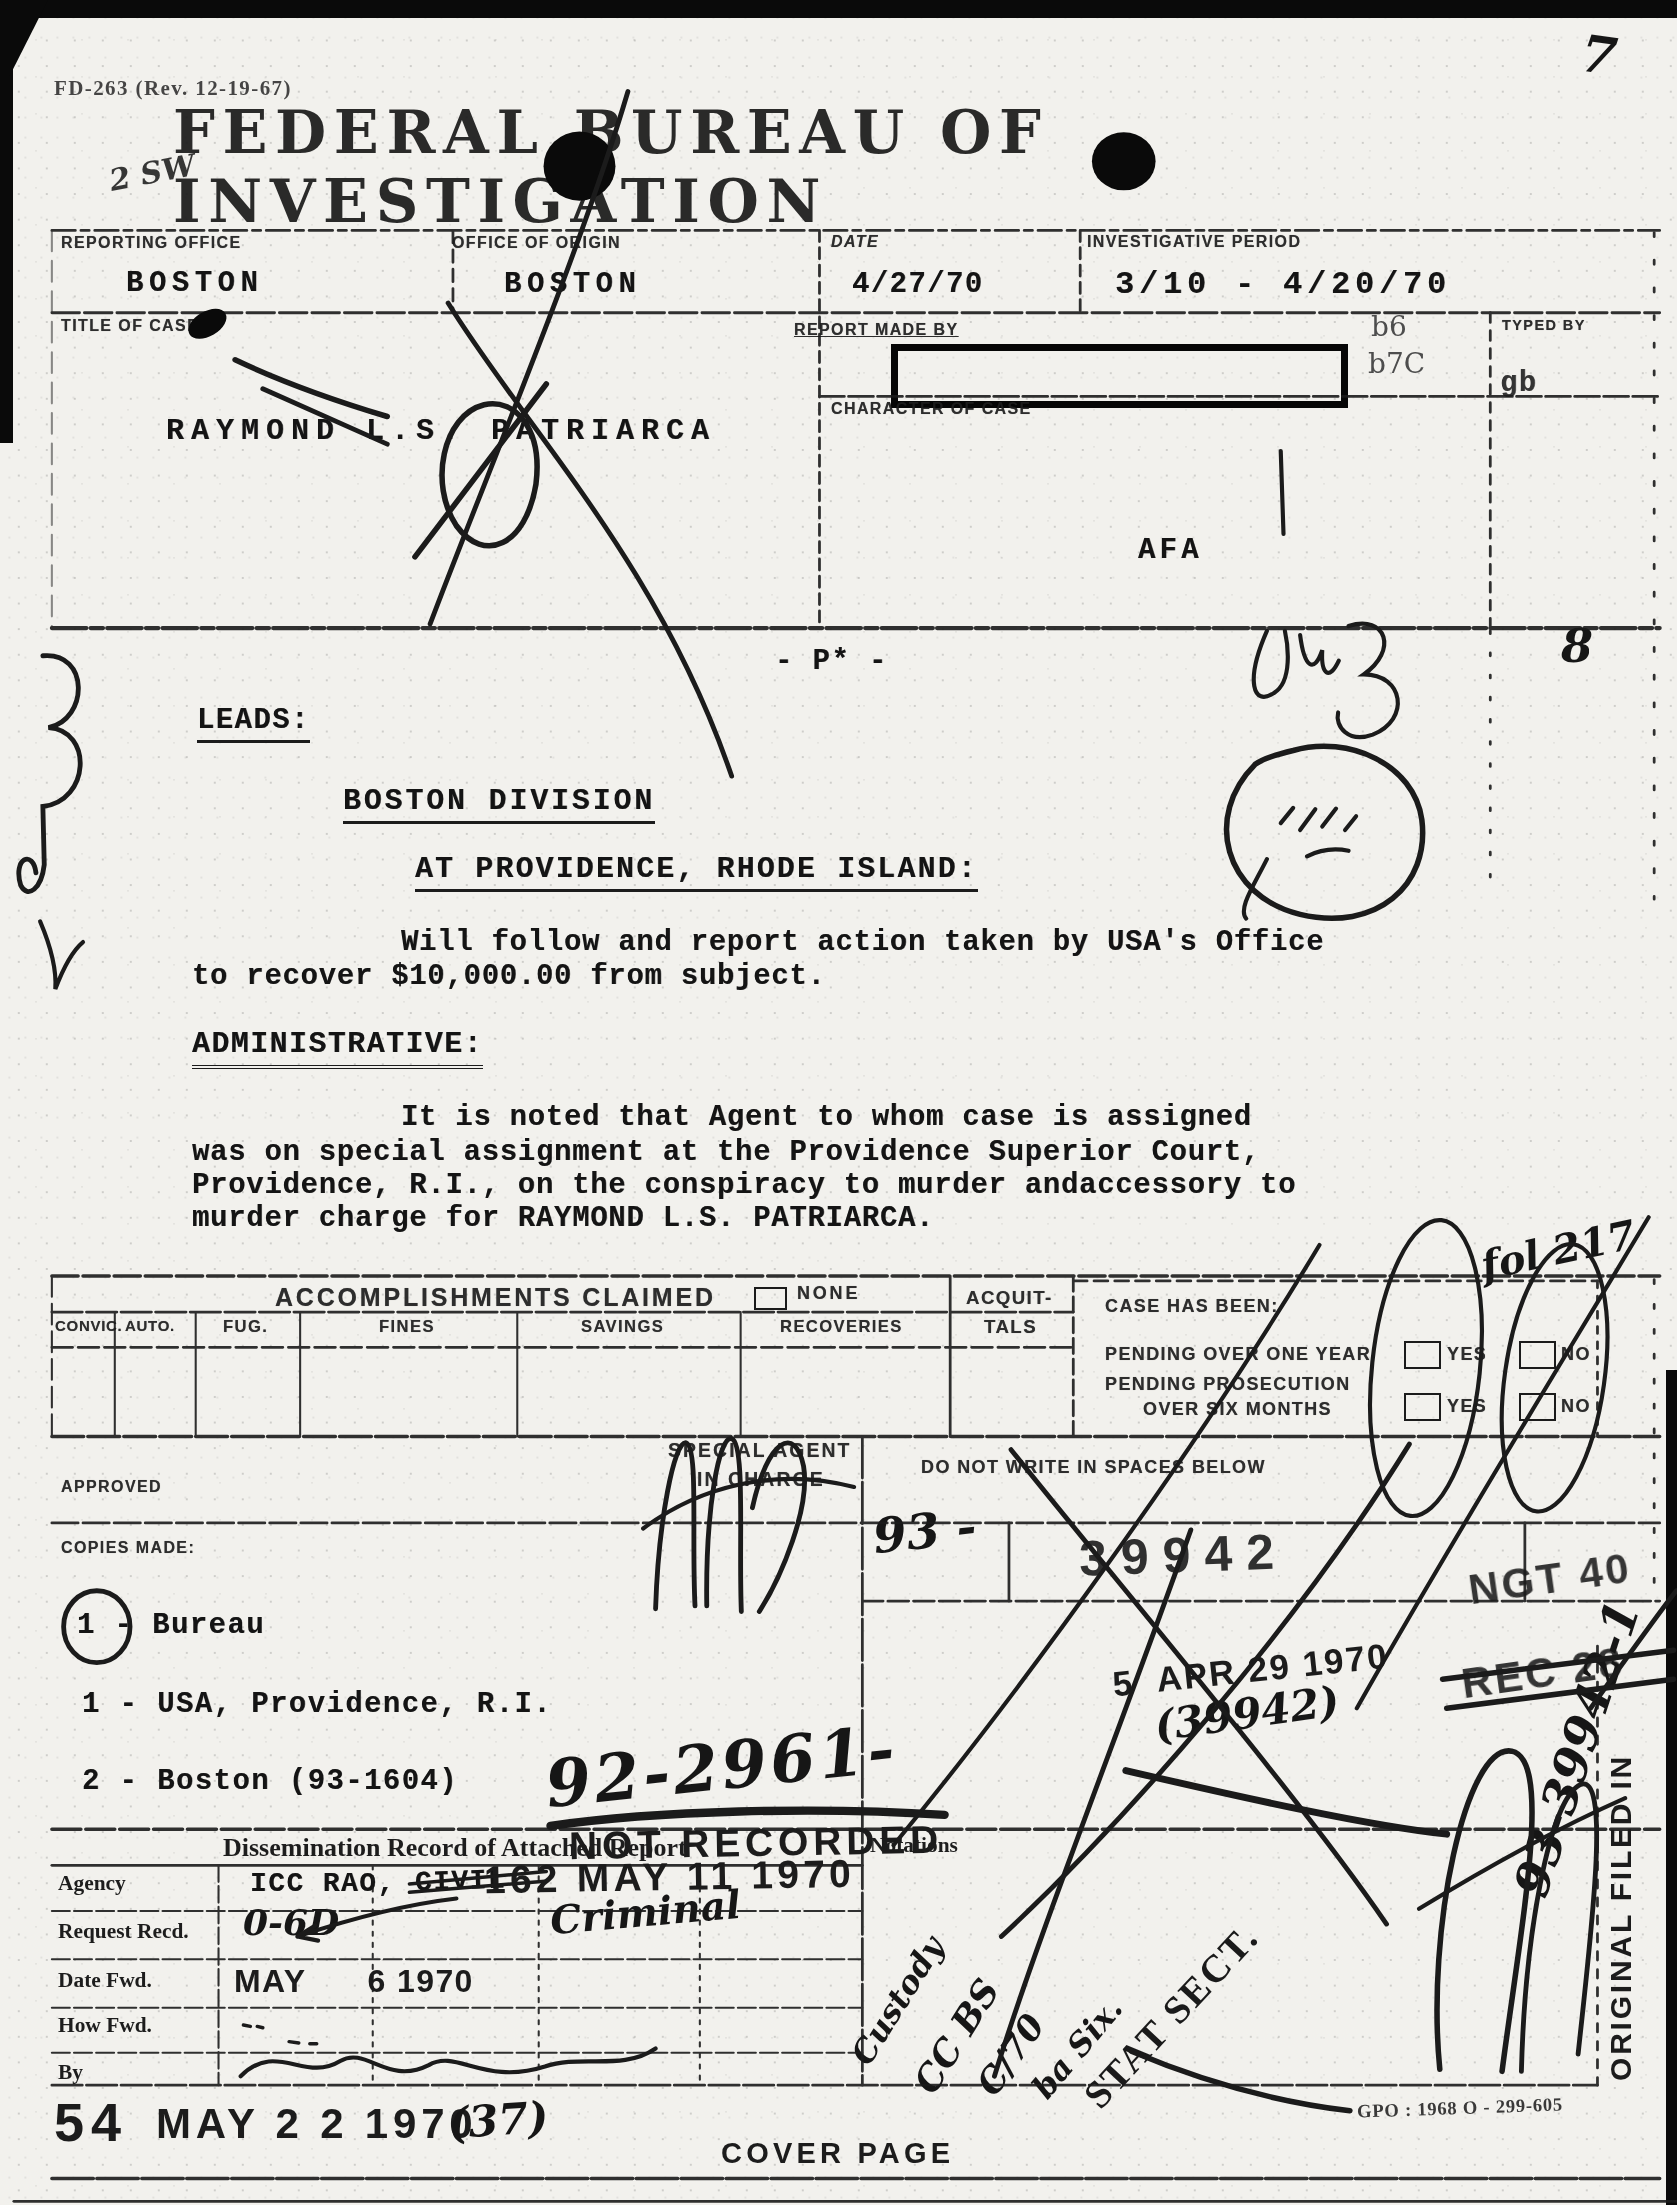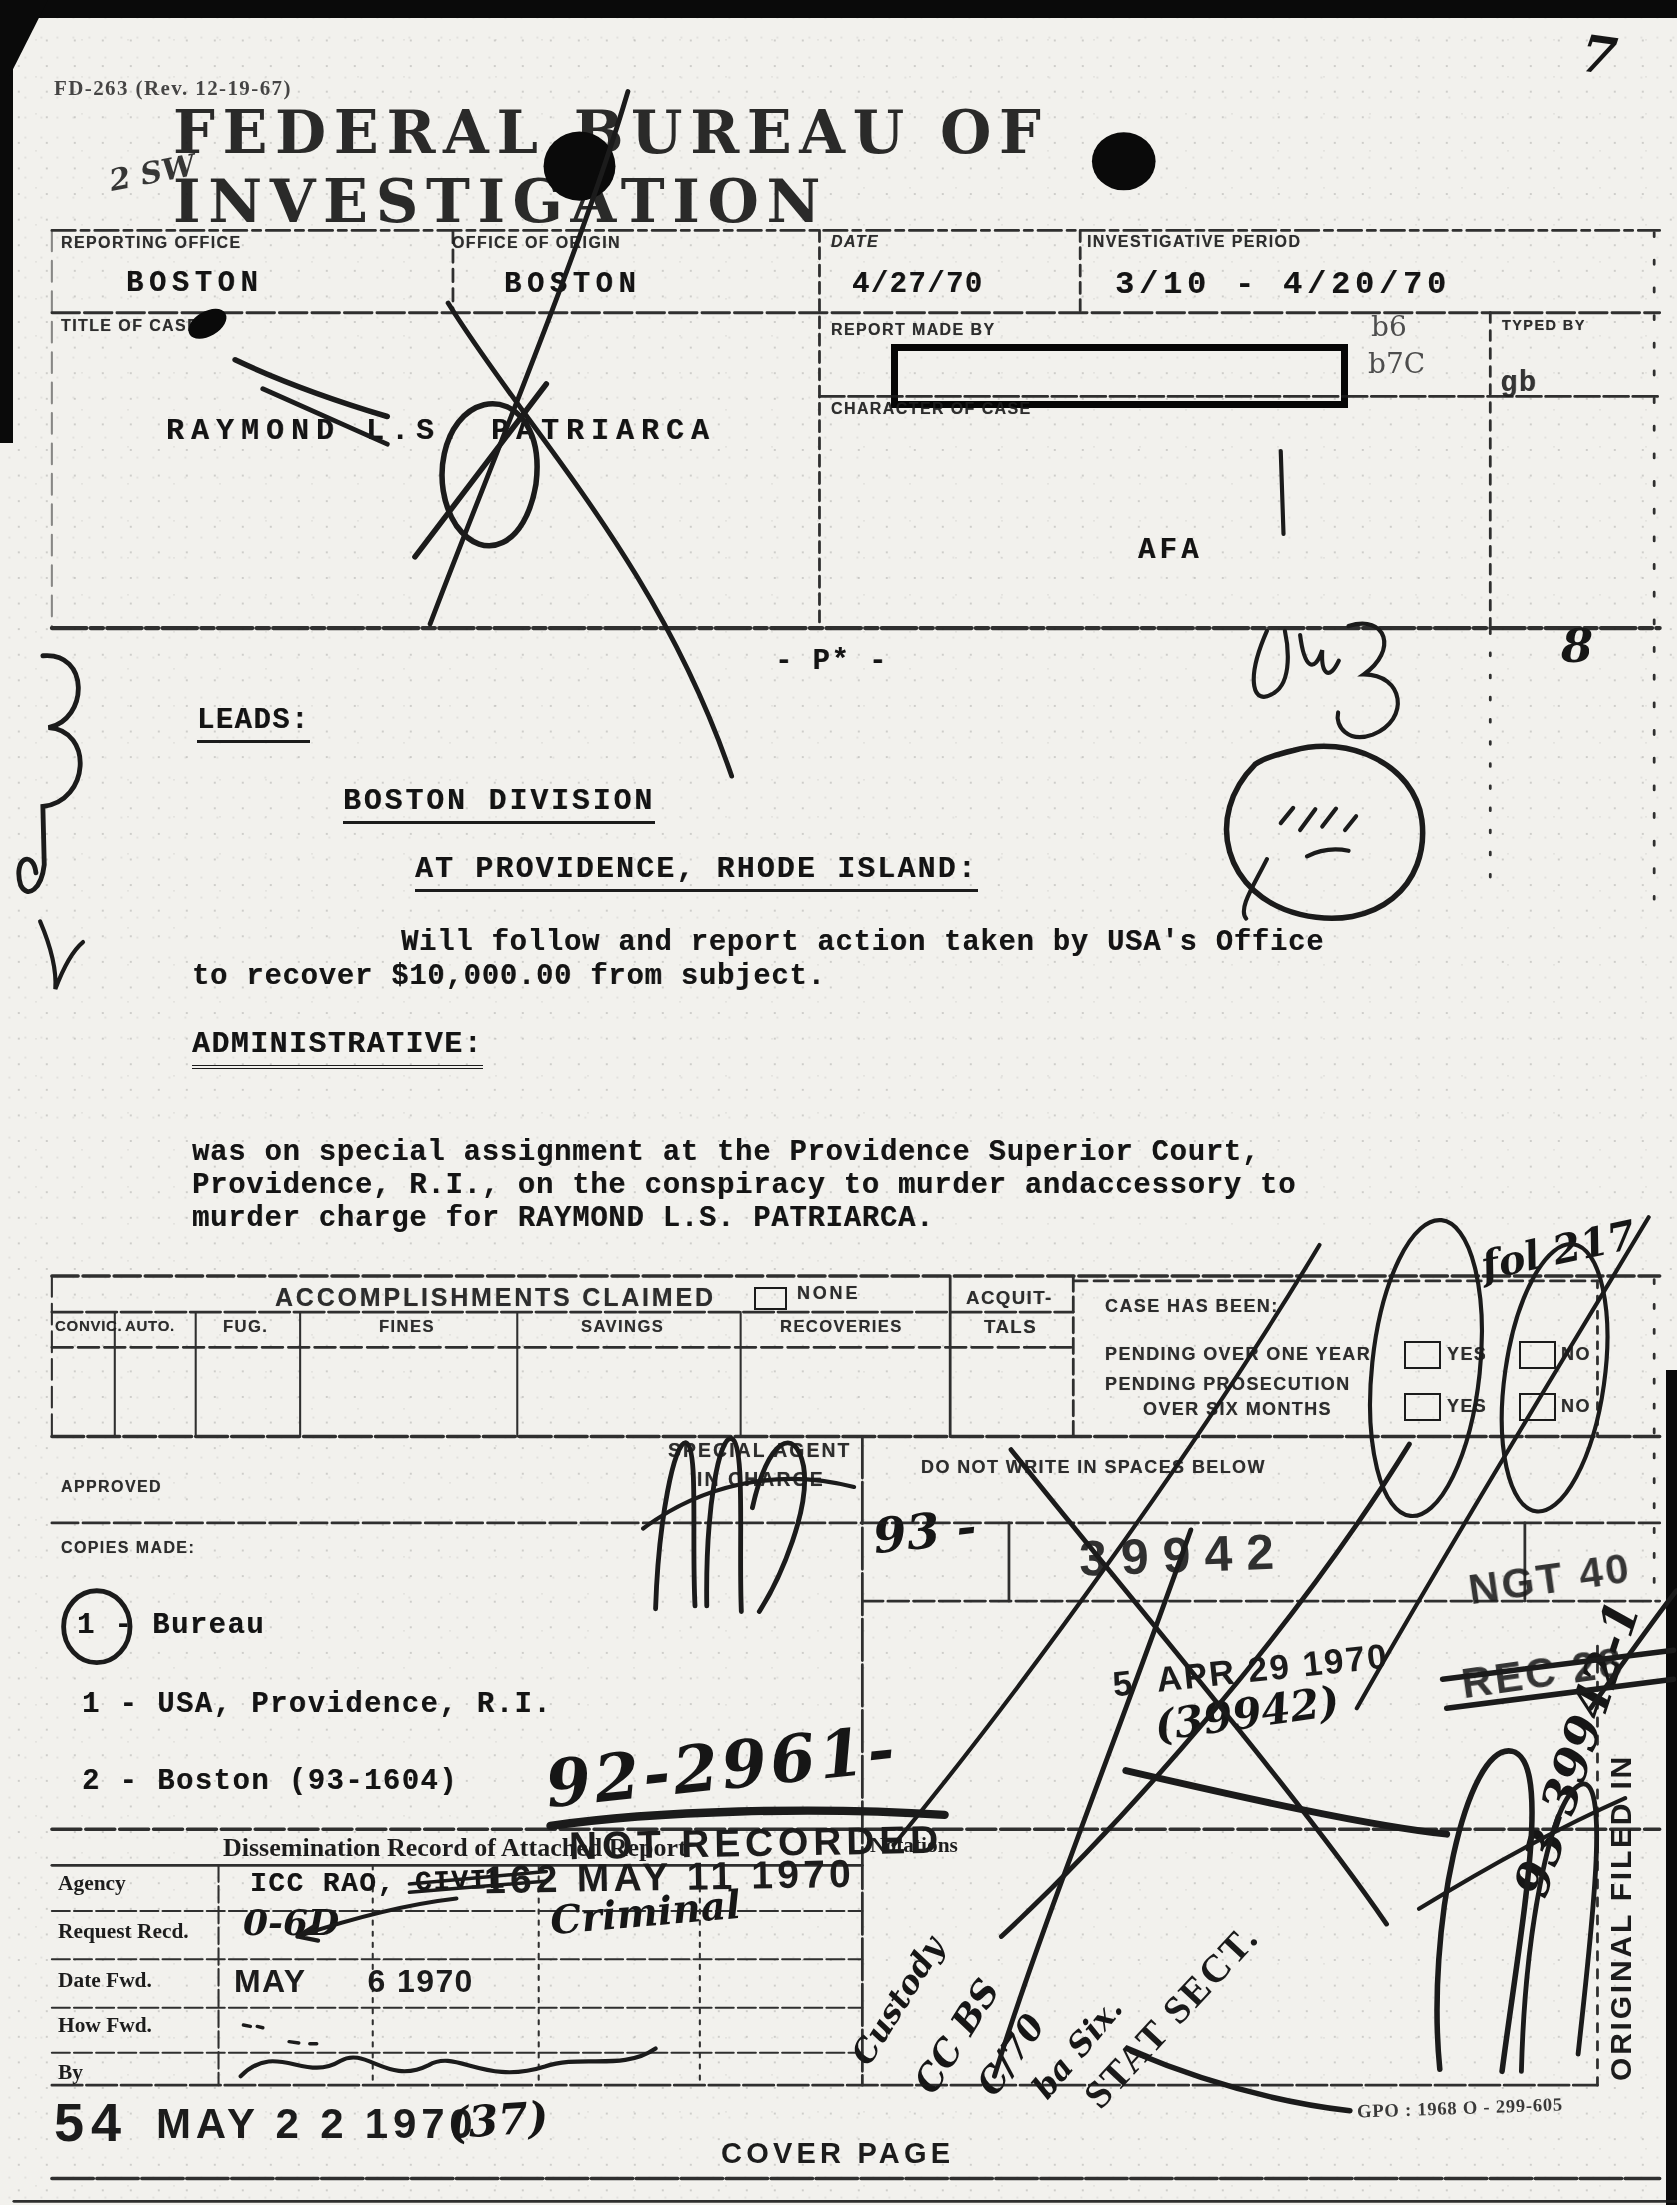--- a/index.html
+++ b/index.html
@@ -44,41 +44,42 @@
   <div class="abs lbl" style="left:61px;top:235px;">REPORTING OFFICE</div>
   <div class="abs lbl" style="left:452px;top:235px;">OFFICE OF ORIGIN</div>
   <div class="abs lbl" style="left:831px;top:234px;font-style:italic;">DATE</div>
   <div class="abs lbl" style="left:1087px;top:234px;">INVESTIGATIVE PERIOD</div>
   <div class="abs type" style="left:126px;top:267px;letter-spacing:5.5px;">BOSTON</div>
   <div class="abs type" style="left:504px;top:268px;letter-spacing:5.5px;">BOSTON</div>
   <div class="abs type" style="left:852px;top:268px;">4/27/70</div>
   <div class="abs type" style="left:1115px;top:267px;font-size:32px;letter-spacing:4.8px;">3/10 - 4/20/70</div>
 
   <div class="abs lbl" style="left:61px;top:318px;">TITLE OF CASE</div>
-  <div class="abs lbl" style="left:831px;top:322px;">REPORT MADE BY</div>
+  <div class="abs lbl" style="left:794px;top:322px;text-decoration:underline;">REPORT MADE BY</div>
   <div class="abs lbl" style="left:1502px;top:318px;font-size:14.5px;">TYPED BY</div>
   <div class="abs" style="left:1371px;top:310px;font:400 28px 'DejaVu Serif',serif;color:#4d4d4d;">b6</div>
   <div class="abs" style="left:1368px;top:347px;font:400 28px 'DejaVu Serif',serif;color:#4d4d4d;">b7C</div>
   <div class="redact" style="left:891px;top:344px;width:443px;height:50px;"></div>
   <div class="abs type" style="left:1500px;top:367px;opacity:.85;">gb</div>
 
   <div class="abs type" style="left:166px;top:414px;font-size:30px;letter-spacing:7px;">RAYMOND L.S. PATRIARCA</div>
   <div class="abs lbl" style="left:831px;top:401px;">CHARACTER OF CASE</div>
   <div class="abs type" style="left:1138px;top:534px;letter-spacing:4.2px;">AFA</div>
 
   <div class="abs type" style="left:775px;top:645px;">- P* -</div>
   <div class="abs hw" style="left:1561px;top:623px;font-size:46px;">8</div>
   <div class="abs hw" style="left:1480px;top:1230px;font-size:40px;transform:rotate(-12deg);">fol 217</div>
 
   <div class="abs type u" style="left:197px;top:704px;text-align:right;">LEADS:</div>
   <div class="abs type u" style="left:303px;top:784px;font-size:30px;letter-spacing:2.8px;margin-left:40px;">BOSTON DIVISION</div>
   <div class="abs type u" style="left:415px;top:852px;font-size:30px;letter-spacing:2.1px;">AT PROVIDENCE, RHODE ISLAND:</div>
   <div class="abs type" style="left:401px;top:926px;letter-spacing:0.7px;">Will follow and report action taken by USA's Office</div>
   <div class="abs type" style="left:192px;top:960px;letter-spacing:0.7px;">to recover $10,000.00 from subject.</div>
   <div class="abs type uu" style="left:192px;top:1027px;font-size:30px;">ADMINISTRATIVE:</div>
+  <div class="abs type" style="left:401px;top:1101px;letter-spacing:0.7px;">It is noted that Agent to whom case is assigned</div>
   <div class="abs type" style="left:192px;top:1136px;letter-spacing:0.7px;">was on special assignment at the Providence Superior Court,</div>
   <div class="abs type" style="left:192px;top:1169px;letter-spacing:0.7px;">Providence, R.I., on the conspiracy to murder andaccessory to</div>
   <div class="abs type" style="left:192px;top:1202px;letter-spacing:0.7px;">murder charge for RAYMOND L.S. PATRIARCA.</div>
 
   <div class="abs lbl" style="left:275px;top:1284px;font-size:25px;letter-spacing:2.8px;">ACCOMPLISHMENTS CLAIMED</div>
   <div class="cb" style="left:754px;top:1287px;width:29px;height:19.4px;"></div>
   <div class="abs lbl" style="left:797px;top:1284px;font-size:18px;letter-spacing:2.8px;">NONE</div>
   <div class="abs lbl" style="left:966px;top:1288px;font-size:18.7px;">ACQUIT-</div>
   <div class="abs lbl" style="left:984px;top:1317px;font-size:18.7px;">TALS</div>
   <div class="abs lbl" style="left:55px;top:1318px;font-size:15px;letter-spacing:0.7px;">CONVIC.</div>

